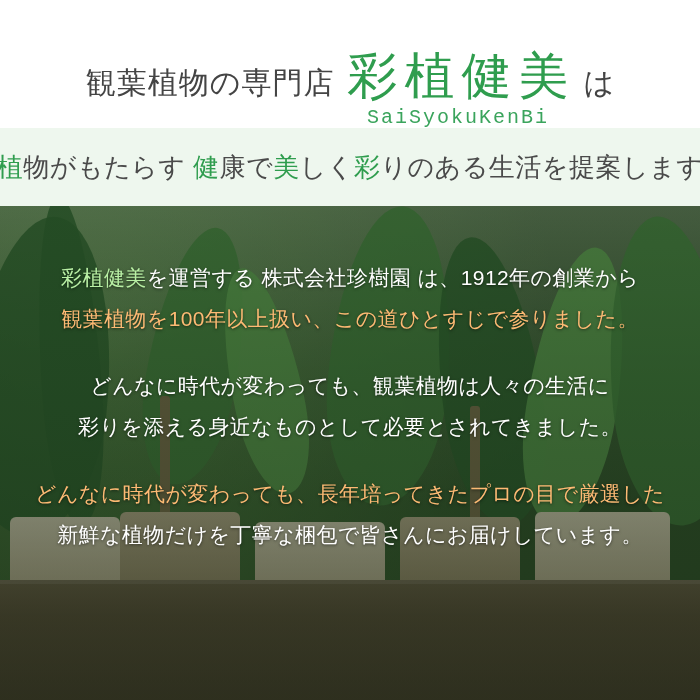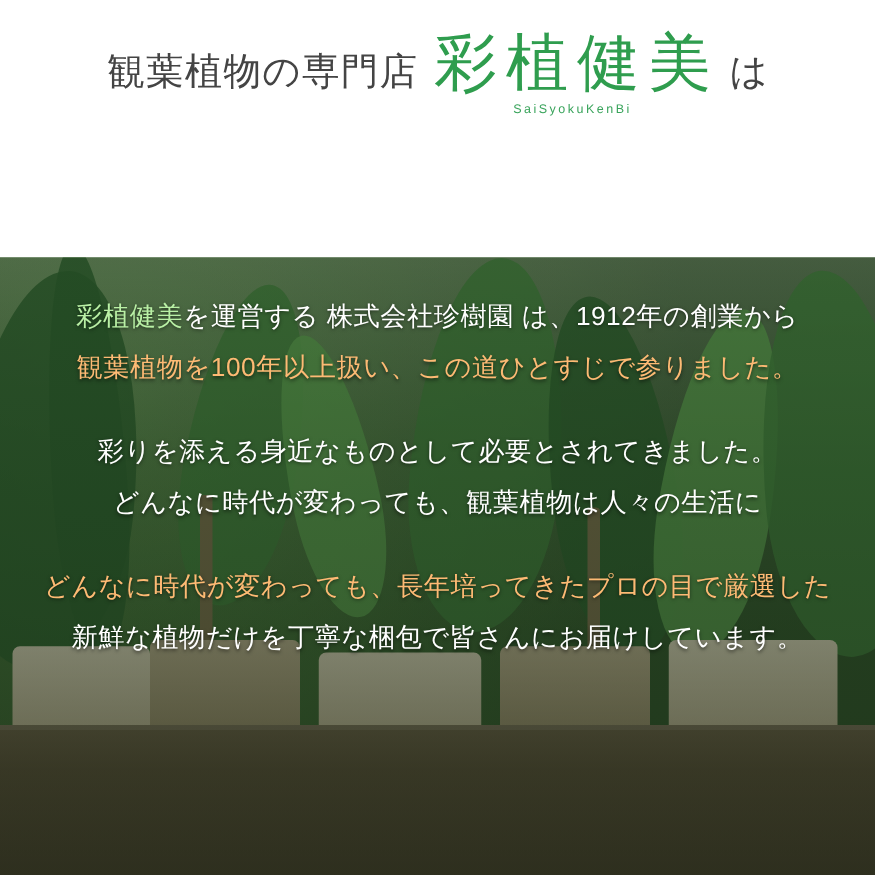--- a/index.html
+++ b/index.html
@@ -24,23 +24,22 @@
 
   
   .band-top {
     position: absolute;
     left: 0;
     top: 0;
     width: 700px;
     height: 128px;
     background: #ffffff;
     display: flex;
-    align-items: flex-start;
+    align-items: flex-end;
     justify-content: center;
-    margin-top: 24px;
   }
   .headline {
     display: flex;
     align-items: baseline;
     justify-content: center;
     white-space: nowrap;
     line-height: 1;
   }
   .headline .lead {
     font-size: 30px;
@@ -55,24 +54,25 @@
   }
   .brand-kanji {
     font-size: 50px;
     color: #2f9d4e;
     letter-spacing: 7px;
     padding-left: 7px;
     line-height: 1.05;
   }
   .brand-romaji {
     margin-top: 6px;
-    font-size: 10px;
+    font-size: 20px;
     color: #3aa45c;
     letter-spacing: 2px;
     display: flex;
+    font-family: Liberation Mono, monospace;
   }
   .headline .tail {
     font-size: 30px;
     color: #444444;
     margin-left: 2px;
   }
 
   
   .band-sub {
     position: absolute;
@@ -170,21 +170,21 @@
   }
   .para {
     text-align: center;
     color: #ffffff;
     font-size: 21px;
     line-height: 1.95;
     text-shadow: 0 1px 3px rgba(0,0,0,0.55);
     letter-spacing: 0.4px;
     white-space: nowrap;
   }
-  .para.p1 { margin-bottom: 26px; }
+  .para.p1 { margin-bottom: 26px; margin-top: 24px; }
   .para.p2 { margin-bottom: 26px; }
   .lg { color: #b9f0a5; }
   .lg2 { color: #fdba74; }
 </style>
 </head>
 <body>
 
 <div id="page">
 
   <div class="band-top">
@@ -196,20 +196,25 @@
           <span>Sai</span>
           <span>Syoku</span>
           <span>Ken</span>
           <span>Bi</span>
         </span>
       </span>
       <span class="tail">は</span>
     </div>
   </div>
 
+  <div class="band-sub">
+    <div class="subtitle">
+      <span class="g">植</span><span>物がもたらす </span><span class="g">健</span><span>康で</span><span class="g">美</span><span>しく</span><span class="g">彩</span><span>りのある生活を提案します</span>
+    </div>
+  </div>
 
   <div class="photo">
     <div class="sky"></div>
     <div class="wall"></div>
 
     <div class="leaf dark" style="left:-30px; top:10px; width:140px; height:320px; transform:rotate(6deg);"></div>
     <div class="leaf dark" style="left:40px; top:-10px; width:60px; height:330px; transform:rotate(-4deg);"></div>
     <div class="leaf" style="left:150px; top:20px; width:90px; height:260px; transform:rotate(10deg);"></div>
     <div class="leaf light" style="left:230px; top:60px; width:70px; height:230px; transform:rotate(-12deg);"></div>
     <div class="leaf" style="left:330px; top:0px; width:120px; height:300px; transform:rotate(5deg);"></div>
@@ -231,22 +236,22 @@
 
     <div class="overlay-text">
       <div class="para p1">
         <div>
           <span class="lg">彩植健美</span><span>を運営する 株式会社珍樹園 は、1912年の創業から</span>
         </div>
         <div class="lg2">観葉植物を100年以上扱い、この道ひとすじで参りました。</div>
       </div>
 
       <div class="para p2">
+        <div>どんなに時代が変わっても、観葉植物は人々の生活に</div>
         <div>彩りを添える身近なものとして必要とされてきました。</div>
-        <div>どんなに時代が変わっても、観葉植物は人々の生活に</div>
       </div>
 
       <div class="para p3">
         <div class="lg2">どんなに時代が変わっても、長年培ってきたプロの目で厳選した</div>
         <div>新鮮な植物だけを丁寧な梱包で皆さんにお届けしています。</div>
       </div>
     </div>
   </div>
 
 </div>

